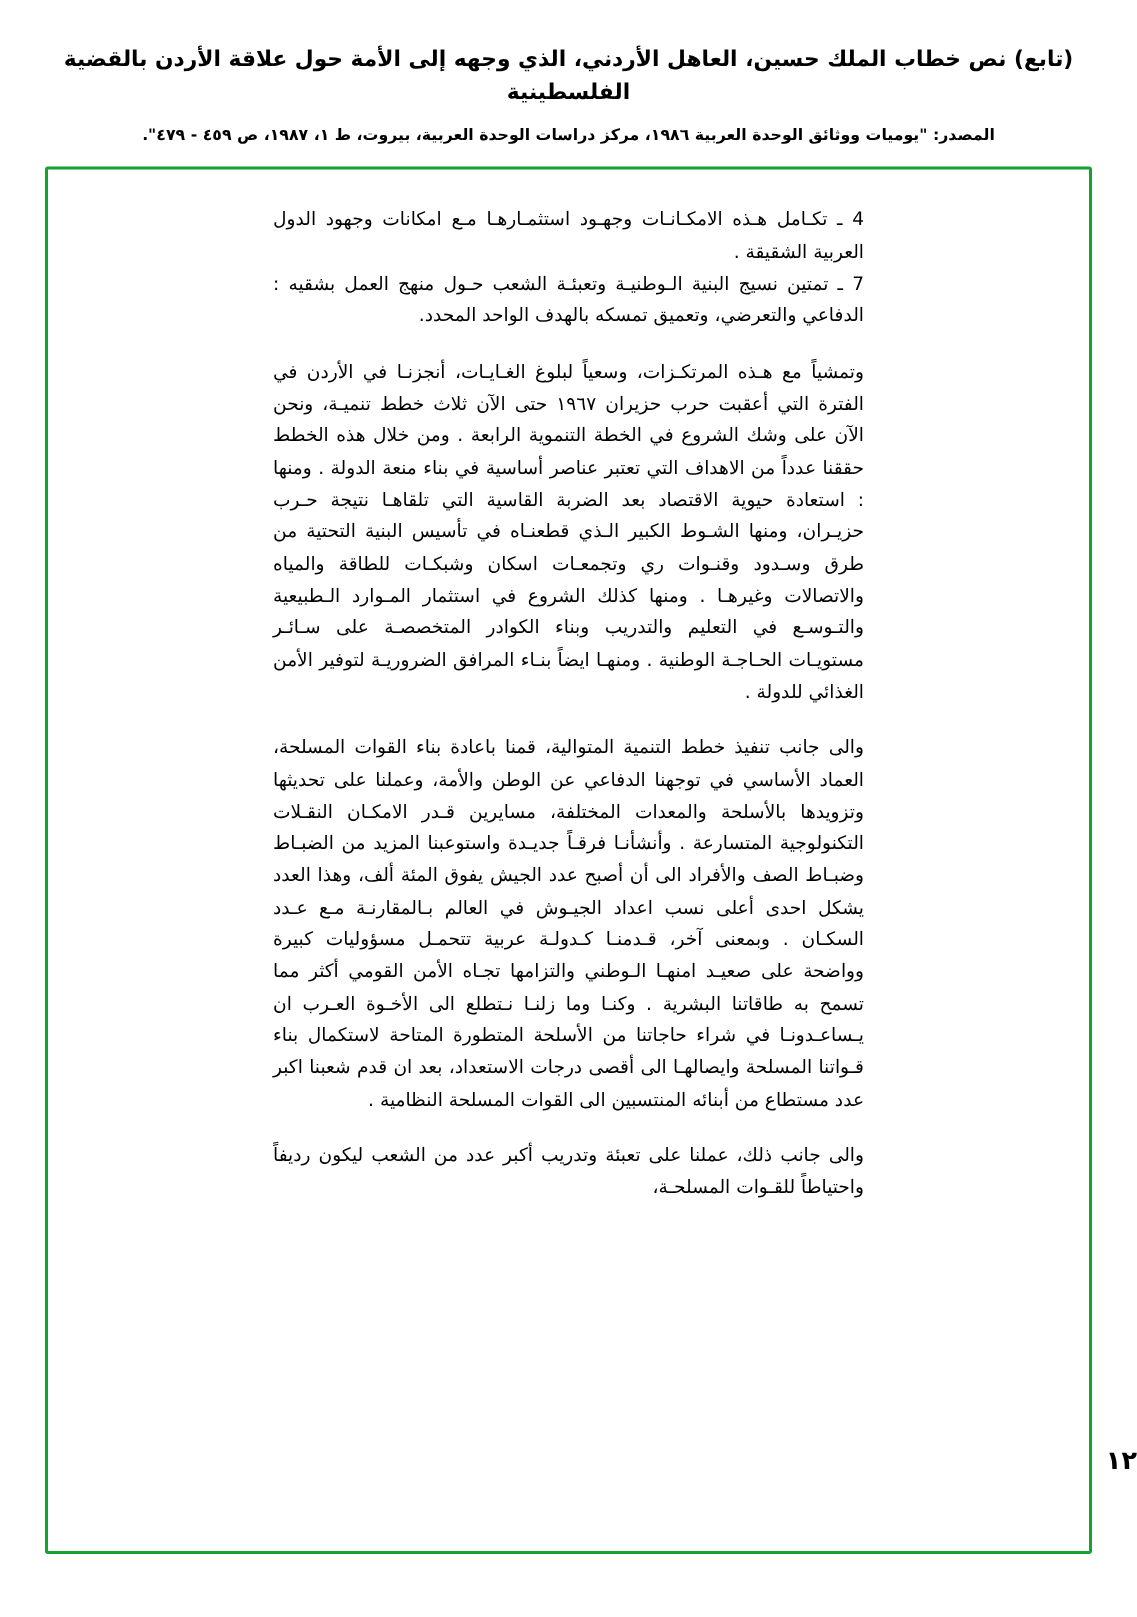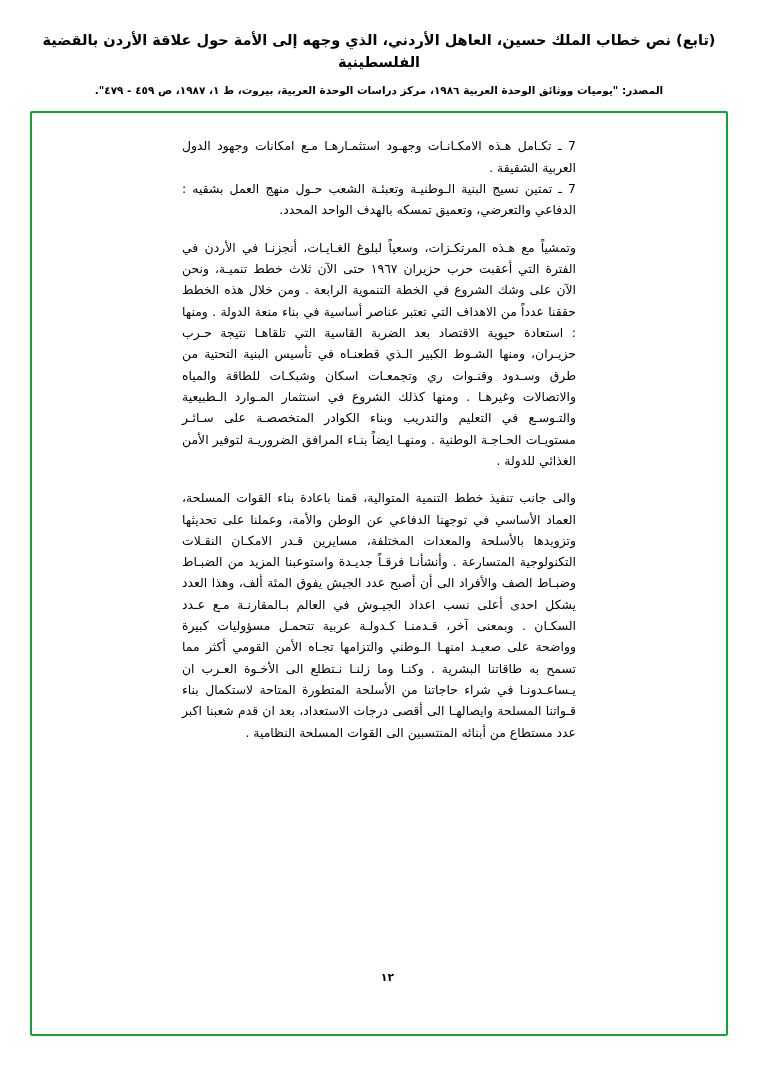--- a/index.html
+++ b/index.html
@@ -65,49 +65,49 @@
     text-align: justify;
   }
   .spacer {
     height: 16px;
   }
   .page-number {
     position: absolute;
     bottom: 16px;
     left: 17px;
     right: 0;
-    text-align: center;
-    font-size: 11px;
+    font-size: 17px;
     font-weight: bold;
     direction: rtl;
   }
 </style>
 </head>
 <body>
 
 <div class="page">
 
   <div class="doc-title">(تابع) نص خطاب الملك حسين، العاهل الأردني، الذي وجهه إلى الأمة حول علاقة الأردن بالقضية الفلسطينية</div>
   <div class="doc-source">المصدر: "يوميات ووثائق الوحدة العربية ١٩٨٦، مركز دراسات الوحدة العربية، بيروت، ط ١، ١٩٨٧، ص ٤٥٩ - ٤٧٩".</div>
 
   <div class="frame">
     <div class="body-text">
 
-      <p class="list-para">7 ـ تكـامل هـذه الامكـانـات وجهـود استثمـارهـا مـع امكانات وجهود الدول العربية الشقيقة .</p>
+      <p class="list-para">4 ـ تكـامل هـذه الامكـانـات وجهـود استثمـارهـا مـع امكانات وجهود الدول العربية الشقيقة .</p>
       <p class="list-para">7 ـ تمتين نسيج البنية الـوطنيـة وتعبئـة الشعب حـول منهج العمل بشقيه : الدفاعي والتعرضي، وتعميق تمسكه بالهدف الواحد المحدد.</p>
 
       <div class="spacer"></div>
 
       <p class="para">وتمشياً مع هـذه المرتكـزات، وسعياً لبلوغ الغـايـات، أنجزنـا في الأردن في الفترة التي أعقبت حرب حزيران ١٩٦٧ حتى الآن ثلاث خطط تنميـة، ونحن الآن على وشك الشروع في الخطة التنموية الرابعة . ومن خلال هذه الخطط حققنا عدداً من الاهداف التي تعتبر عناصر أساسية في بناء منعة الدولة . ومنها : استعادة حيوية الاقتصاد بعد الضربة القاسية التي تلقاهـا نتيجة حـرب حزيـران، ومنها الشـوط الكبير الـذي قطعنـاه في تأسيس البنية التحتية من طرق وسـدود وقنـوات ري وتجمعـات اسكان وشبكـات للطاقة والمياه والاتصالات وغيرهـا . ومنها كذلك الشروع في استثمار المـوارد الـطبيعية والتـوسـع في التعليم والتدريب وبناء الكوادر المتخصصـة على سـائـر مستويـات الحـاجـة الوطنية . ومنهـا ايضاً بنـاء المرافق الضروريـة لتوفير الأمن الغذائي للدولة .</p>
 
       <div class="spacer"></div>
 
       <p class="para">والى جانب تنفيذ خطط التنمية المتوالية، قمنا باعادة بناء القوات المسلحة، العماد الأساسي في توجهنا الدفاعي عن الوطن والأمة، وعملنا على تحديثها وتزويدها بالأسلحة والمعدات المختلفة، مسايرين قـدر الامكـان النقـلات التكنولوجية المتسارعة . وأنشأنـا فرقـاً جديـدة واستوعبنا المزيد من الضبـاط وضبـاط الصف والأفراد الى أن أصبح عدد الجيش يفوق المئة ألف، وهذا العدد يشكل احدى أعلى نسب اعداد الجيـوش في العالم بـالمقارنـة مـع عـدد السكـان . وبمعنى آخر، قـدمنـا كـدولـة عربية تتحمـل مسؤوليات كبيرة وواضحة على صعيـد امنهـا الـوطني والتزامها تجـاه الأمن القومي أكثر مما تسمح به طاقاتنا البشرية . وكنـا وما زلنـا نـتطلع الى الأخـوة العـرب ان يـساعـدونـا في شراء حاجاتنا من الأسلحة المتطورة المتاحة لاستكمال بناء قـواتنا المسلحة وايصالهـا الى أقصى درجات الاستعداد، بعد ان قدم شعبنا اكبر عدد مستطاع من أبنائه المنتسبين الى القوات المسلحة النظامية .</p>
 
       <div class="spacer"></div>
 
+      <p class="para">والى جانب ذلك، عملنا على تعبئة وتدريب أكبر عدد من الشعب ليكون رديفاً واحتياطاً للقـوات المسلحـة،</p>
 
     </div>
   </div>
 
   <div class="page-number">١٢</div>
 
 </div>
 
 </body></html>

